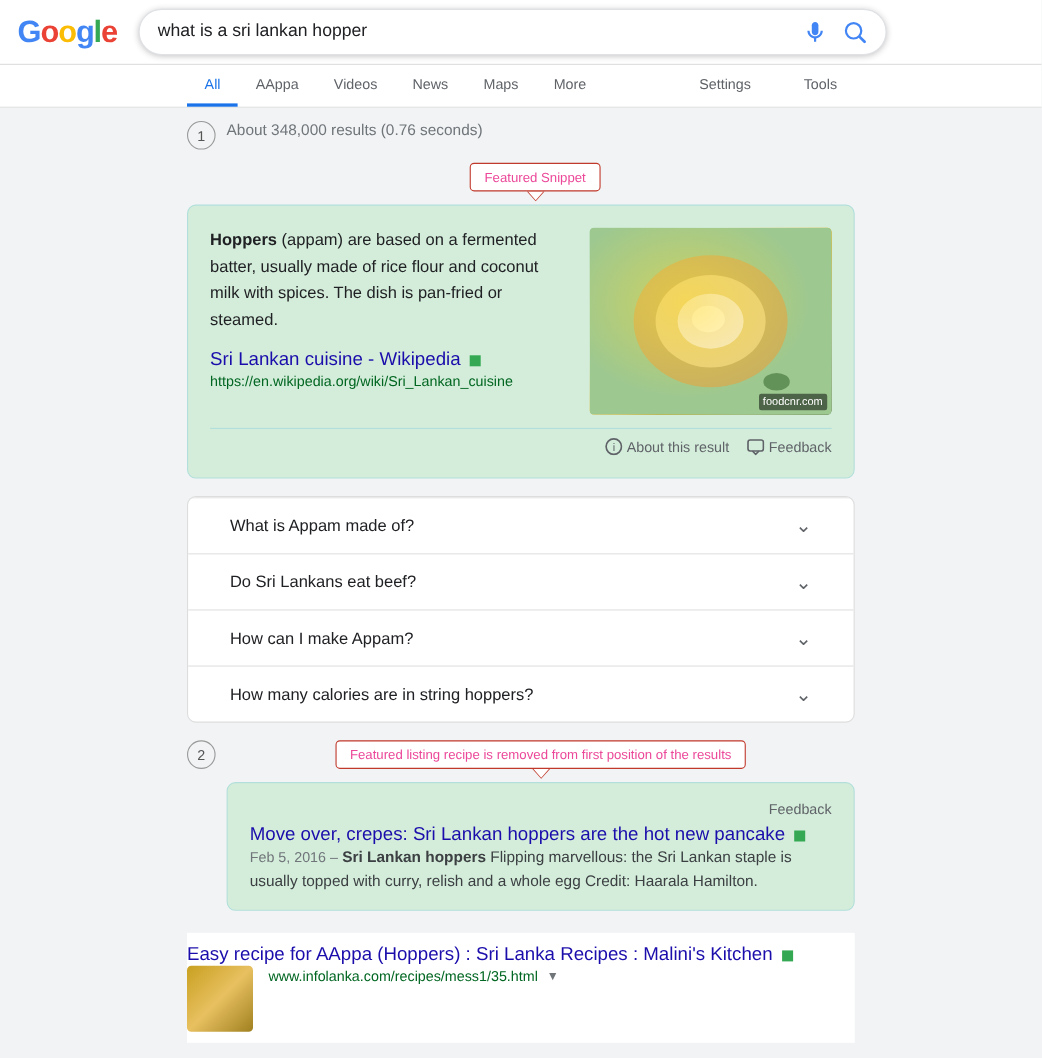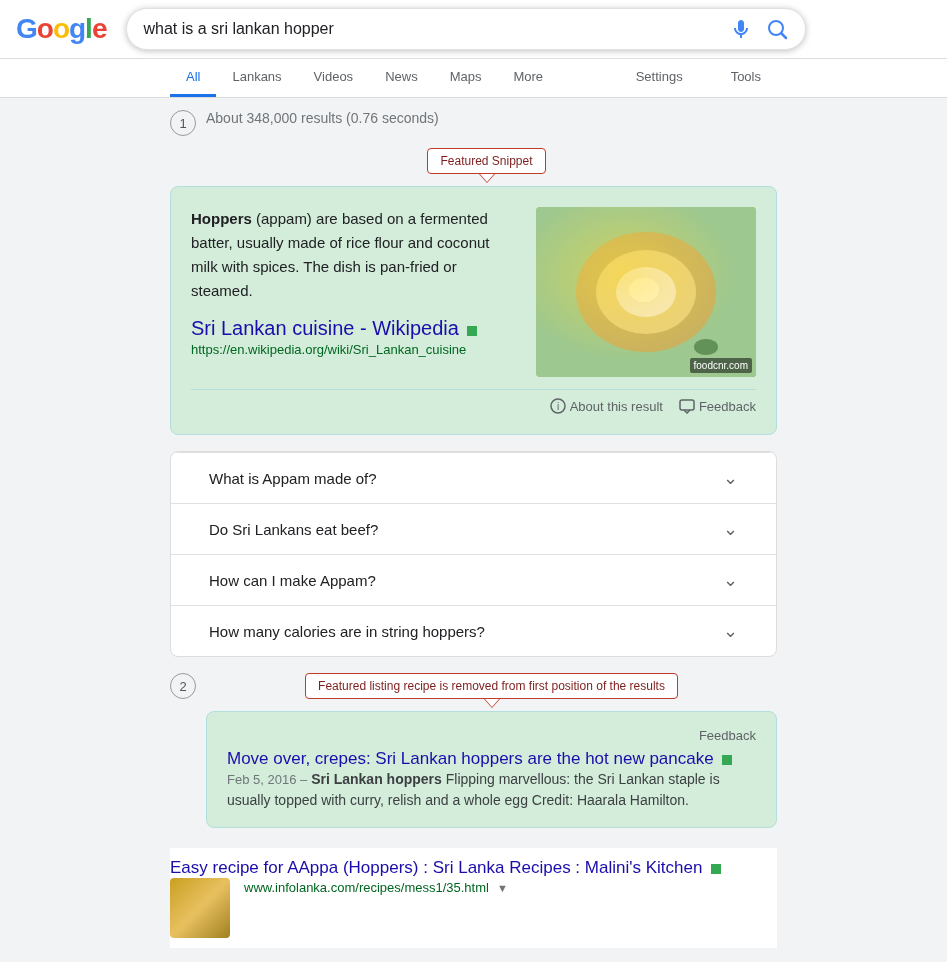--- a/index.html
+++ b/index.html
@@ -155,21 +155,21 @@
       color: #fff;
       font-size: 10px;
       padding: 2px 4px;
       border-radius: 2px;
     }
     .snippet-link {
       margin-top: 14px;
     }
     .snippet-link a {
       color: #1a0dab;
-      font-size: 20px;
+      font-size: 17px;
       text-decoration: none;
     }
     .snippet-url {
       color: #006621;
       font-size: 13px;
       margin-top: 2px;
     }
     .snippet-footer {
       display: flex;
       justify-content: flex-end;
@@ -320,21 +320,21 @@
       margin-bottom: 8px;
     }
 
     
     .tooltip-red {
       background: #fff;
       border: 1.5px solid #c0392b;
       border-radius: 4px;
       padding: 5px 12px;
       font-size: 12px;
-      color: #7f1d1d;
+      color: #ec4899;
       white-space: nowrap;
       display: inline-block;
     }
     .tooltip-red-arrow-down {
       width: 0; height: 0;
       border-left: 8px solid transparent;
       border-right: 8px solid transparent;
       border-top: 9px solid #c0392b;
       margin: 0 auto;
     }
@@ -363,21 +363,21 @@
       <svg class="search-icon" viewBox="0 0 24 24" fill="none">
         <circle cx="11" cy="11" r="7" stroke="#4285F4" stroke-width="2"></circle>
         <line x1="16.5" y1="16.5" x2="21" y2="21" stroke="#4285F4" stroke-width="2.5" stroke-linecap="round"></line>
       </svg>
     </div>
   </div>
 </div>
 
 <div class="nav-tabs">
   <div class="nav-tab active">All</div>
-  <div class="nav-tab">Lankans</div>
+  <div class="nav-tab">AAppa</div>
   <div class="nav-tab">Videos</div>
   <div class="nav-tab">News</div>
   <div class="nav-tab">Maps</div>
   <div class="nav-tab">More</div>
   <div class="nav-right">
     <div class="nav-tab">Settings</div>
     <div class="nav-tab">Tools</div>
   </div>
 </div>
 

